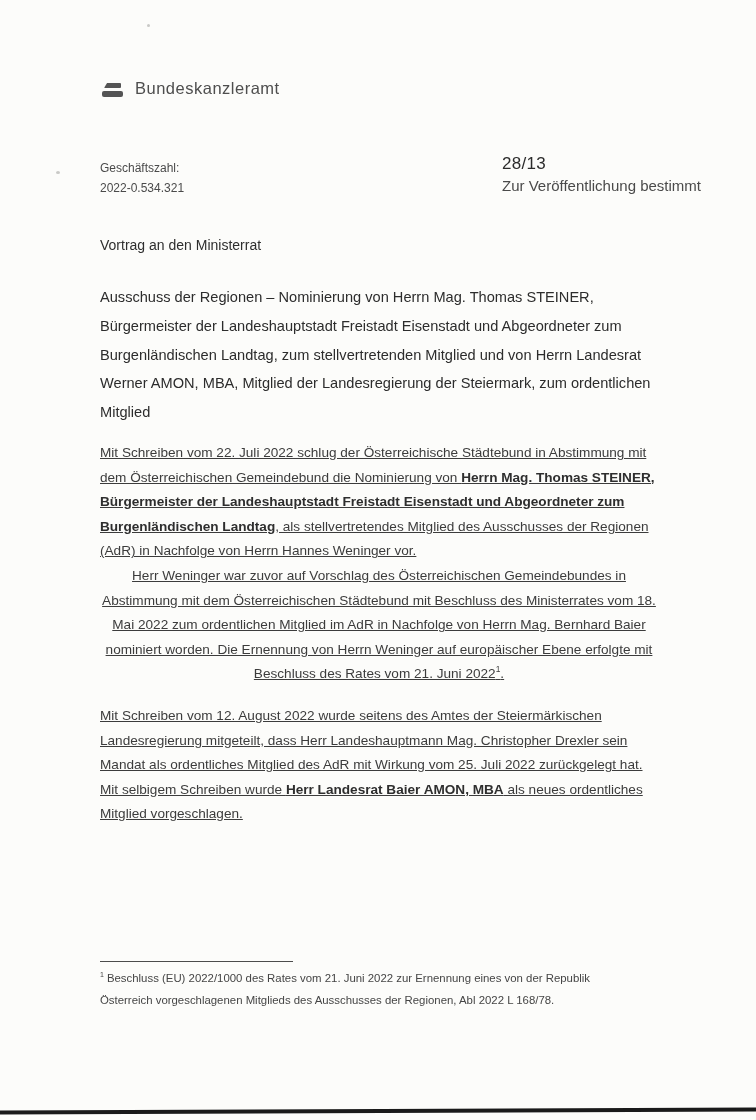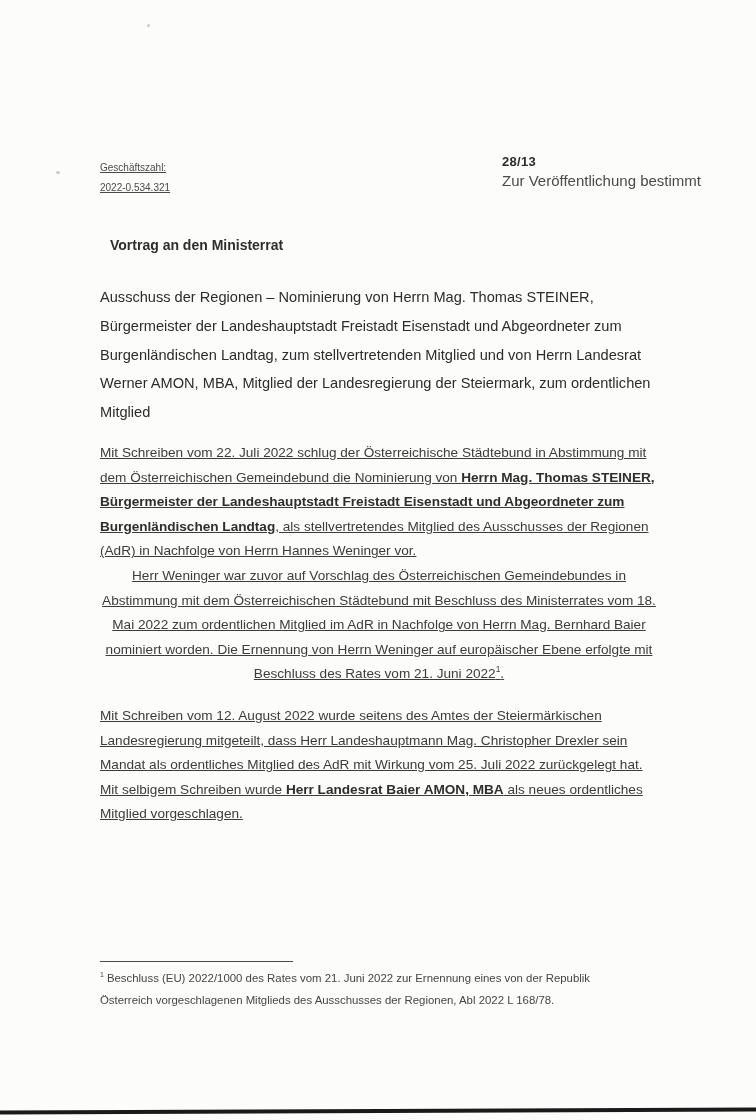--- a/index.html
+++ b/index.html
@@ -27,29 +27,29 @@
   }
   .logo-bar-bottom {
     position: absolute; left: 2px; top: 14px; width: 21px; height: 6px;
     background: #545454; border-radius: 2px;
   }
   .agency-name {
     font-size: 16.5px; letter-spacing: 0.5px; color: #4e4e4e;
   }
 
   
-  .ref-block { left: 100px; top: 158px; font-size: 10px; line-height: 20px; color: #4a4a4a; text-decoration: underline; }
+  .ref-block { left: 100px; top: 158px; font-size: 12px; line-height: 20px; color: #4a4a4a; }
 
   
   .agenda-block { left: 502px; top: 154px; }
-  .agenda-number { font-size: 13px; font-weight: bold; color: #2c2c2c; letter-spacing: 0.3px; }
+  .agenda-number { font-size: 17px; font-weight: normal; color: #2c2c2c; letter-spacing: 0.3px; }
   .agenda-note { font-size: 15px; color: #4a4a4a; margin-top: 3px; }
 
   
-  .kicker { left: 100px; top: 237px; font-size: 14px; font-weight: bold; color: #2e2e2e; margin-left: 10px; }
+  .kicker { left: 100px; top: 237px; font-size: 14px; font-weight: normal; color: #2e2e2e; }
   .doc-title {
     left: 100px; top: 283px; width: 578px;
     font-size: 14.6px; font-weight: normal; color: #2c2c2c;
     line-height: 28.8px;
   }
 
   
   .body-par {
     left: 100px; width: 558px;
     font-size: 13.6px; line-height: 24.6px; color: #3c3c3c; text-decoration: underline;
@@ -73,20 +73,27 @@
   }
   .speck { background: #c9c9c6; border-radius: 50%; }
   .speck-1 { left: 147px; top: 24px; width: 3px; height: 3px; }
   .speck-2 { left: 56px; top: 171px; width: 4px; height: 3px; }
 </style>
 </head>
 <body>
 
 <div id="page">
 
+  <div class="abs logo-row">
+    <span class="logo-icon">
+      <span class="logo-bar-top"></span>
+      <span class="logo-bar-bottom"></span>
+    </span>
+    <span class="agency-name">Bundeskanzleramt</span>
+  </div>
 
   <div class="abs ref-block">
     <div>Geschäftszahl:</div>
     <div>2022-0.534.321</div>
   </div>
 
   <div class="abs agenda-block">
     <div class="agenda-number">28/13</div>
     <div class="agenda-note">Zur Veröffentlichung bestimmt</div>
   </div>

